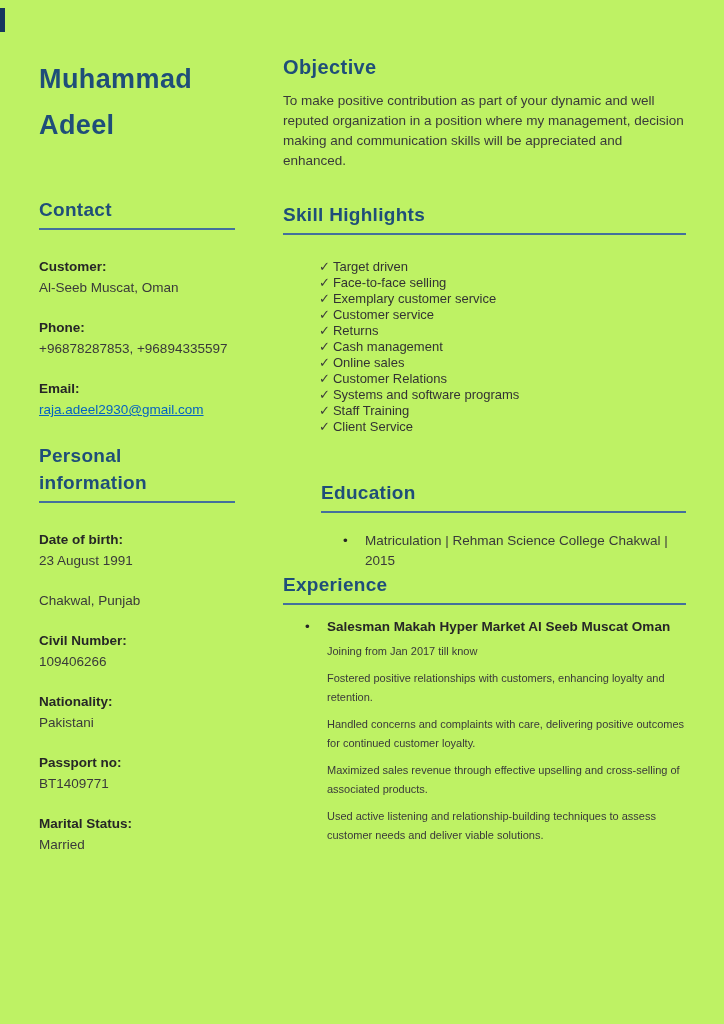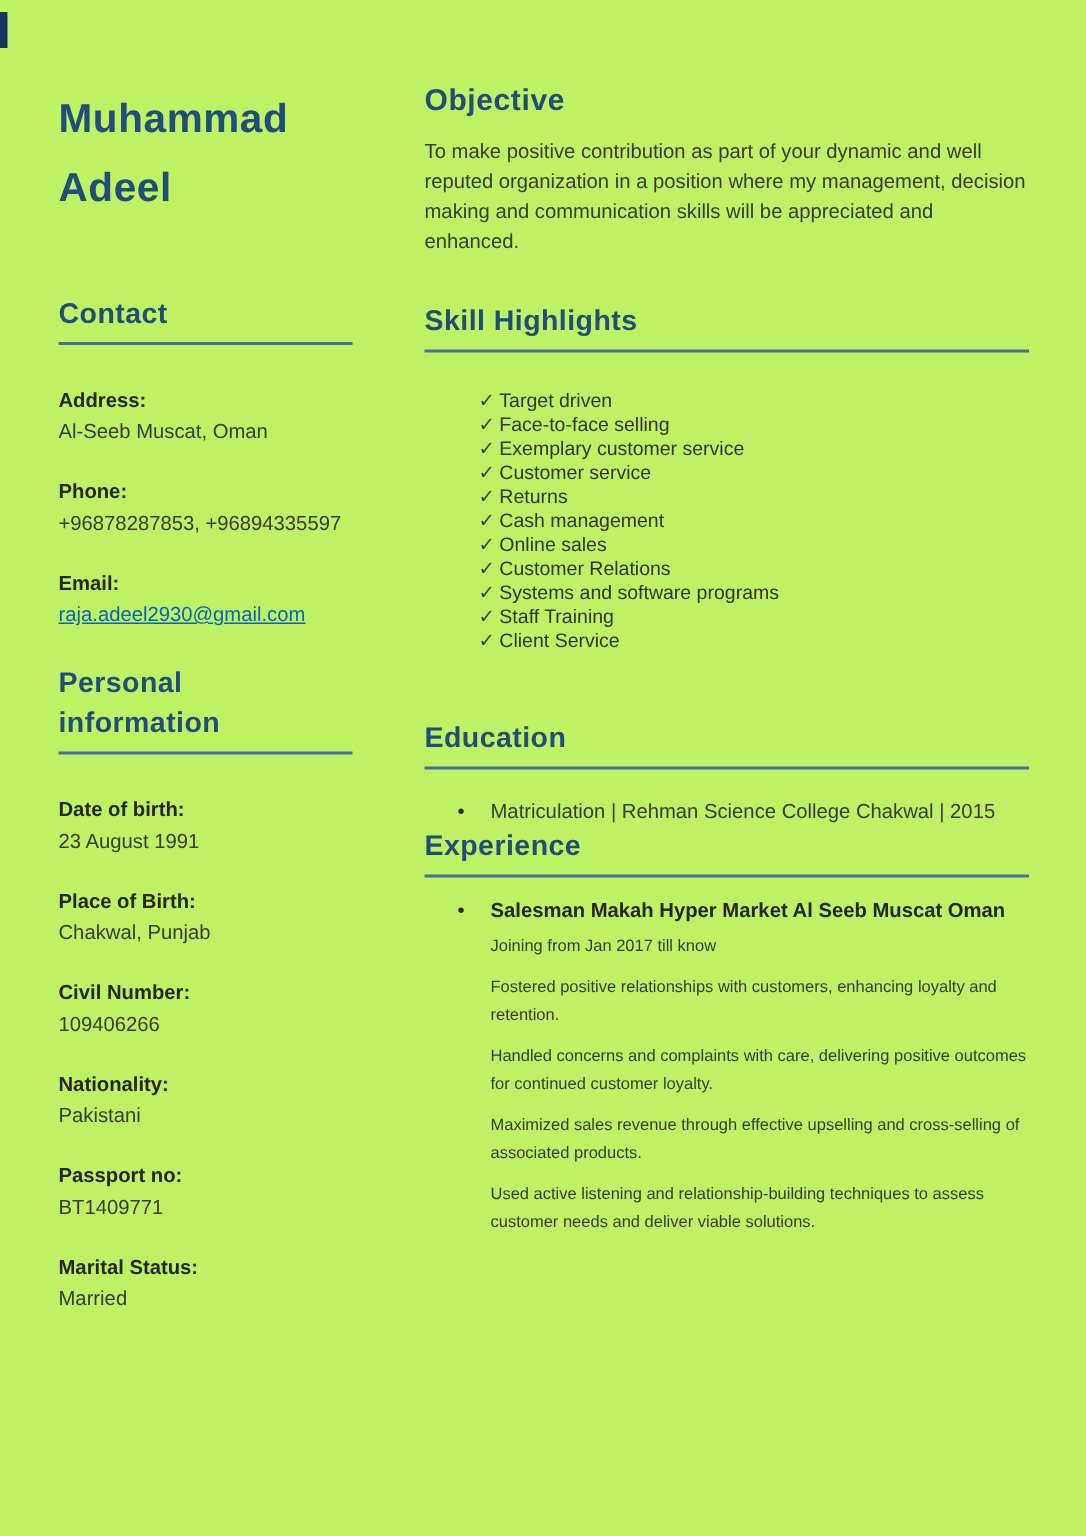--- a/index.html
+++ b/index.html
@@ -74,21 +74,21 @@
   }
   .skills li {
     display:flex;
     gap:3px;
     font-size:13px;
     line-height:16px;
     color:#333333;
   }
   .check { color:#3a3a3a; flex-shrink:0; }
 
-  .sec-education { margin-top:44px; }
+  .sec-education { margin-top:44px;margin-left:38px; }
   .bullet-row {
     display:flex;
     margin-top:18px;
     margin-left:22px;
     font-size:13.5px;
     line-height:20px;
     color:#3a3a3a;
   }
   .bullet { width:22px; flex-shrink:0; color:#262626; }
 
@@ -121,21 +121,21 @@
 
       <h1 class="name">
         <span style="display:block">Muhammad</span>
         <span style="display:block">Adeel</span>
       </h1>
 
       <section class="side-contact">
         <h2 class="section underlined">Contact</h2>
         <div class="fields">
           <div class="field">
-            <div class="f-label">Address:</div>
+            <div class="f-label">Customer:</div>
             <div class="f-value">Al-Seeb Muscat, Oman</div>
           </div>
           <div class="field">
             <div class="f-label">Phone:</div>
             <div class="f-value">+96878287853, +96894335597</div>
           </div>
           <div class="field">
             <div class="f-label">Email:</div>
             <div class="f-value"><a class="email-link">raja.adeel2930@gmail.com</a></div>
           </div>
@@ -143,21 +143,20 @@
       </section>
 
       <section class="side-personal">
         <h2 class="section underlined"><span class="wrap-narrow">Personal information</span></h2>
         <div class="fields">
           <div class="field">
             <div class="f-label">Date of birth:</div>
             <div class="f-value">23 August 1991</div>
           </div>
           <div class="field">
-            <div class="f-label">Place of Birth:</div>
             <div class="f-value">Chakwal, Punjab</div>
           </div>
           <div class="field">
             <div class="f-label">Civil Number:</div>
             <div class="f-value">109406266</div>
           </div>
           <div class="field">
             <div class="f-label">Nationality:</div>
             <div class="f-value">Pakistani</div>
           </div>

